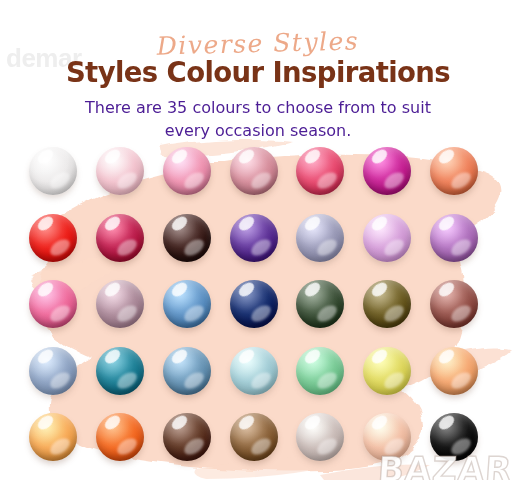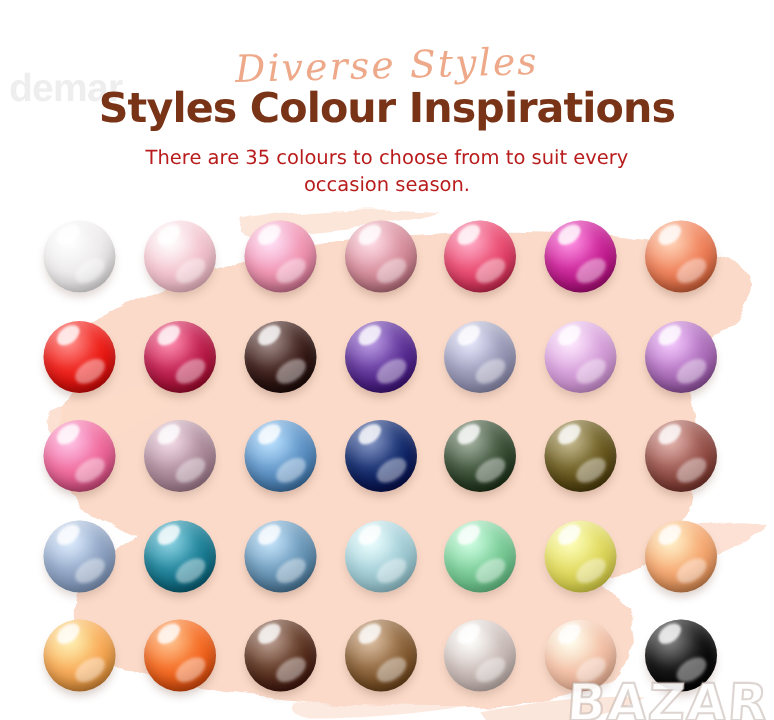--- a/index.html
+++ b/index.html
@@ -47,22 +47,22 @@
     font-family:"DejaVu Sans", sans-serif;
     font-weight:bold;
     font-size:27.5px;
     color:#793317;
     letter-spacing:-0.6px;
     margin-top:-2px;
     white-space:nowrap;
   }
   #subtitle {
     font-family:"DejaVu Sans", sans-serif;
-    font-size:13px;
-    color:#b91c1c;
+    font-size:16px;
+    color:#4c1d95;
     line-height:1.42;
     margin-top:9px;
     padding:0 78px;
   }
 
   
   #swatch-grid { position:absolute; left:0; top:118px; width:516px; z-index:5; }
   .swatch-row { position:relative; height:66.5px; }
   .swatch {
     position:absolute;

